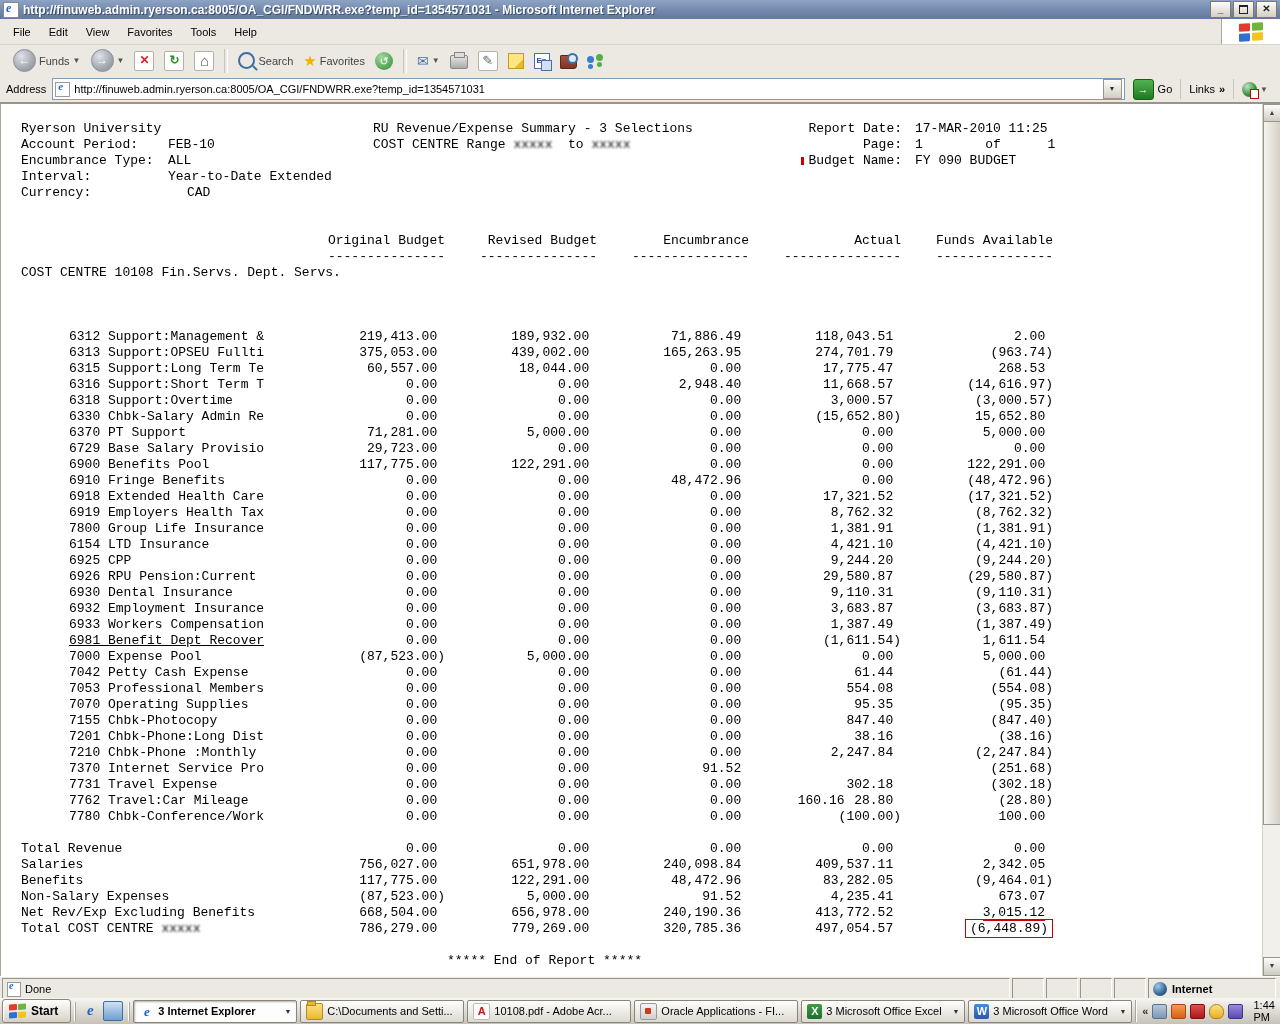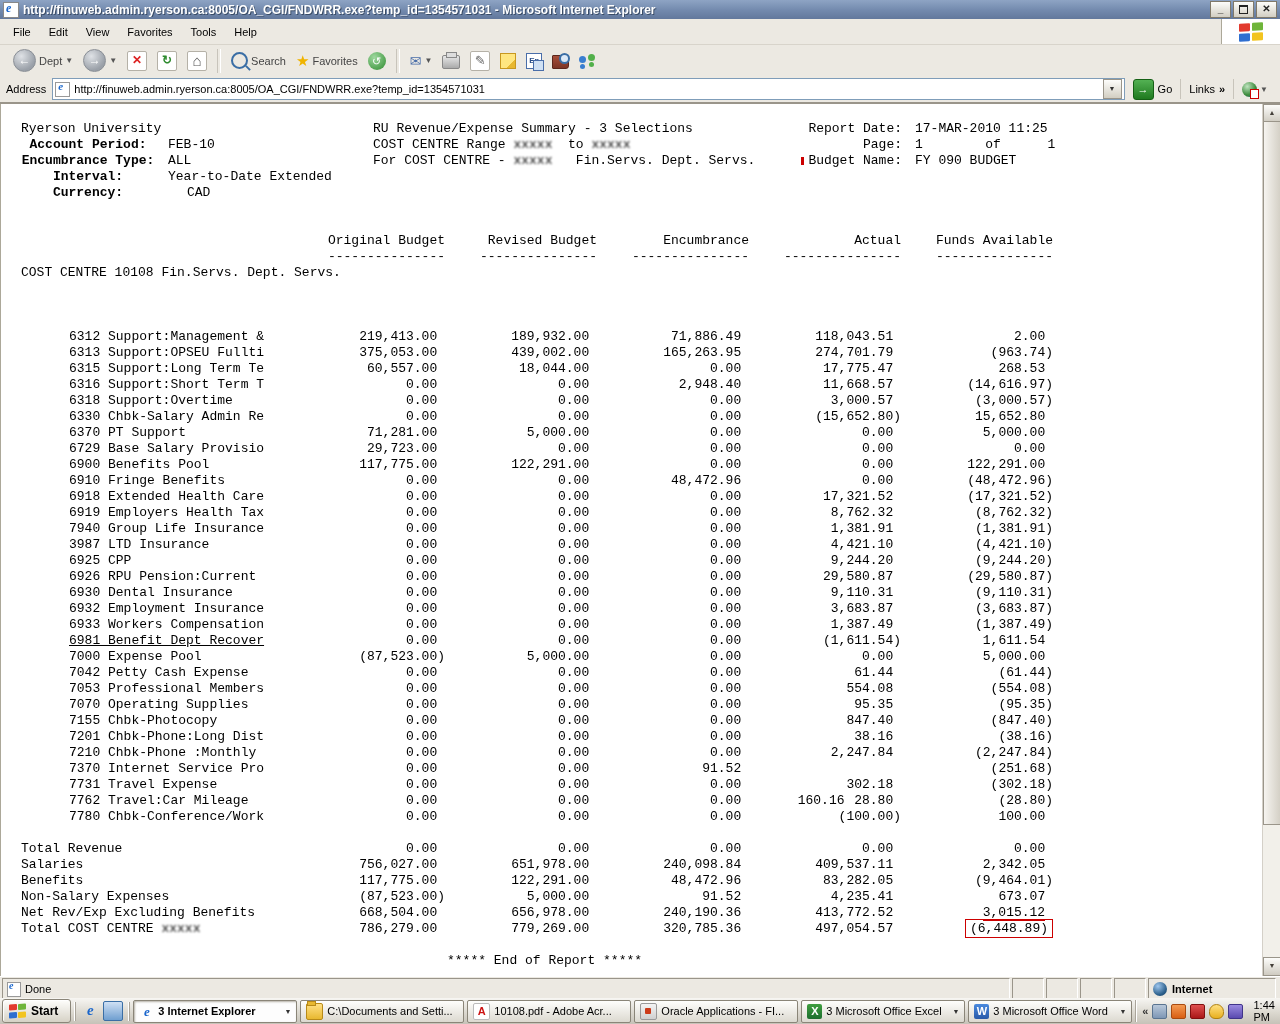--- a/index.html
+++ b/index.html
@@ -81,21 +81,21 @@
   .contrib{display:flex;align-items:center;gap:3px;padding:0 8px;border-left:1px solid #c8c4bb;height:20px;}
   .globe-sm{width:15px;height:15px;border-radius:50%;background:radial-gradient(circle at 35% 30%,#bfe3bf,#3a8a3a 60%,#2a5e8a);position:relative;}
   .globe-sm::after{content:"";position:absolute;right:-2px;bottom:-2px;width:7px;height:8px;background:#fff;border:1px solid #c00;}
 
   
   .content{position:absolute;top:104px;left:0;width:1263px;height:872px;background:#fff;
     border-left:1px solid #aca899;overflow:hidden;}
   .report{position:absolute;left:0;top:0;right:0;bottom:0;
     font-family:"Liberation Mono","DejaVu Sans Mono",monospace;font-size:13px;line-height:16px;color:#000;}
   .line{position:absolute;white-space:pre;}
-  .lbl{position:absolute;white-space:pre;width:134px;text-align:center;font-weight:bold;}
+  .lbl{position:absolute;white-space:pre;width:134px;text-align:left;}
   .rlbl{position:absolute;white-space:pre;width:97px;text-align:right;}
   .num{position:absolute;white-space:pre;width:152px;text-align:right;}
   .c0{left:292px}.c1{left:444px}.c2{left:596px}.c3{left:748px}.c4{left:900px}
   .redact{display:inline-block;filter:blur(1.2px);}
   .red-underline{border-bottom:1px solid #cc0000;}
   .red-box{border:1px solid #cc0000;padding:1px 4px;}
   .red-mark{position:absolute;width:3px;height:8px;background:#cc0000;}
 
   
   .scrollbar{position:absolute;top:104px;right:0;width:17px;height:872px;background:#f2f0ea;border-left:1px solid #d4d0c8;}
@@ -184,21 +184,21 @@
       <i class="f1"></i>
       <i class="f2"></i>
       <i class="f3"></i>
       <i class="f4"></i>
     </span>
 </div>
 
 <div class="toolbar">
   <span class="tbtn">
     <span class="nav-circle">←</span>
-    <span>Dept</span>
+    <span>Funds</span>
     <span class="drop">▼</span>
   </span>
   <span class="tbtn">
     <span class="nav-circle">→</span>
     <span class="drop">▼</span>
   </span>
   <span class="tbtn">
       <span class="sq-ico stop-x">✕</span>
     </span>
   <span class="tbtn">
@@ -273,21 +273,20 @@
       <span class="lbl" style="left: 20px; top: 33px;">Account Period:</span>
       <span class="line" style="left: 167px; top: 33px;">FEB-10</span>
       <span class="lbl" style="left: 20px; top: 49px;">Encumbrance Type:</span>
       <span class="line" style="left: 167px; top: 49px;">ALL</span>
       <span class="lbl" style="left: 20px; top: 65px;">Interval:</span>
       <span class="line" style="left: 167px; top: 65px;">Year-to-Date Extended</span>
       <span class="lbl" style="left: 20px; top: 81px;">Currency:</span>
       <span class="line" style="left: 167px; top: 81px; margin-left: 19px;">CAD</span>
       <span class="line" style="left: 372px; top: 17px;">RU Revenue/Expense Summary - 3 Selections</span>
       <span class="line" style="left: 372px; top: 33px;">COST CENTRE Range <span class="redact">xxxxx</span>  to <span class="redact">xxxxx</span></span>
-      <span class="line" style="left: 372px; top: 49px;">For COST CENTRE - <span class="redact">xxxxx</span>   Fin.Servs. Dept. Servs.</span>
       <span class="rlbl" style="left: 804px; top: 17px;">Report Date:</span>
       <span class="line" style="left: 914px; top: 17px;">17-MAR-2010 11:25</span>
       <span class="rlbl" style="left: 804px; top: 33px;">Page:</span>
       <span class="line" style="left: 914px; top: 33px;">1        of      1</span>
       <span class="rlbl" style="left: 804px; top: 49px;">Budget Name:</span>
       <span class="red-mark" style="left: 800px; top: 53px;"></span>
       <span class="line" style="left: 914px; top: 49px;">FY 090 BUDGET</span>
       <span class="num c0" style="top: 129px;">Original Budget</span>
       <span class="num c0" style="top: 145px;">---------------</span>
       <span class="num c1" style="top: 129px;">Revised Budget</span>
@@ -364,27 +363,27 @@
       <span class="num c1" style="top: 385px;">0.00 </span>
       <span class="num c2" style="top: 385px;">0.00 </span>
       <span class="num c3" style="top: 385px;">17,321.52 </span>
       <span class="num c4" style="top: 385px;">(17,321.52)</span>
       <span class="line" style="left: 68px; top: 401px;">6919 Employers Health Tax</span>
       <span class="num c0" style="top: 401px;">0.00 </span>
       <span class="num c1" style="top: 401px;">0.00 </span>
       <span class="num c2" style="top: 401px;">0.00 </span>
       <span class="num c3" style="top: 401px;">8,762.32 </span>
       <span class="num c4" style="top: 401px;">(8,762.32)</span>
-      <span class="line" style="left: 68px; top: 417px;">7940 Group Life Insurance</span>
+      <span class="line" style="left: 68px; top: 417px;">7800 Group Life Insurance</span>
       <span class="num c0" style="top: 417px;">0.00 </span>
       <span class="num c1" style="top: 417px;">0.00 </span>
       <span class="num c2" style="top: 417px;">0.00 </span>
       <span class="num c3" style="top: 417px;">1,381.91 </span>
       <span class="num c4" style="top: 417px;">(1,381.91)</span>
-      <span class="line" style="left: 68px; top: 433px;">3987 LTD Insurance</span>
+      <span class="line" style="left: 68px; top: 433px;">6154 LTD Insurance</span>
       <span class="num c0" style="top: 433px;">0.00 </span>
       <span class="num c1" style="top: 433px;">0.00 </span>
       <span class="num c2" style="top: 433px;">0.00 </span>
       <span class="num c3" style="top: 433px;">4,421.10 </span>
       <span class="num c4" style="top: 433px;">(4,421.10)</span>
       <span class="line" style="left: 68px; top: 449px;">6925 CPP</span>
       <span class="num c0" style="top: 449px;">0.00 </span>
       <span class="num c1" style="top: 449px;">0.00 </span>
       <span class="num c2" style="top: 449px;">0.00 </span>
       <span class="num c3" style="top: 449px;">9,244.20 </span>

